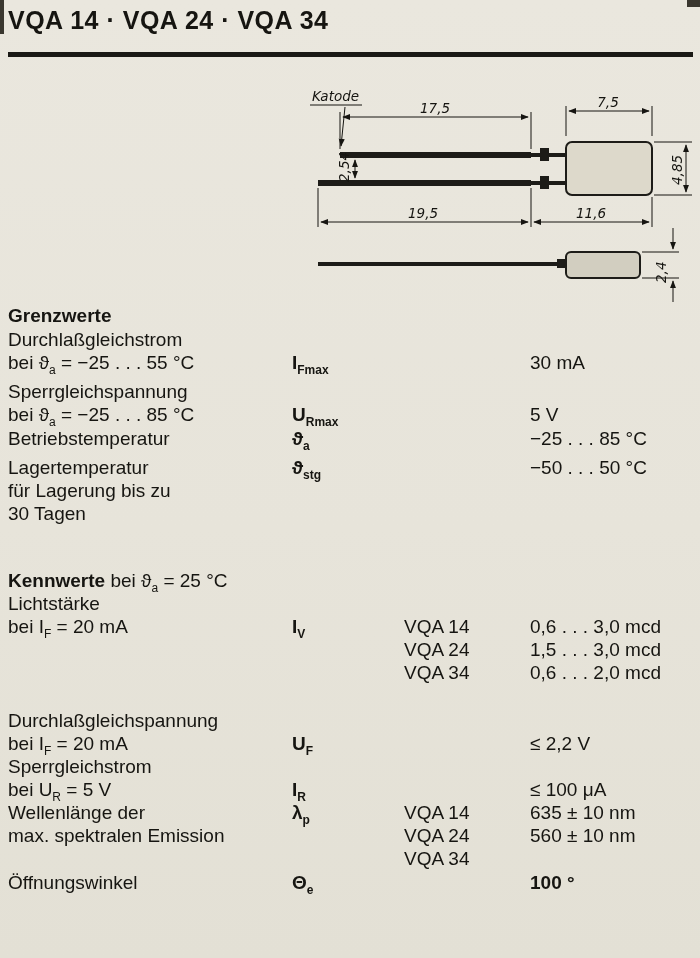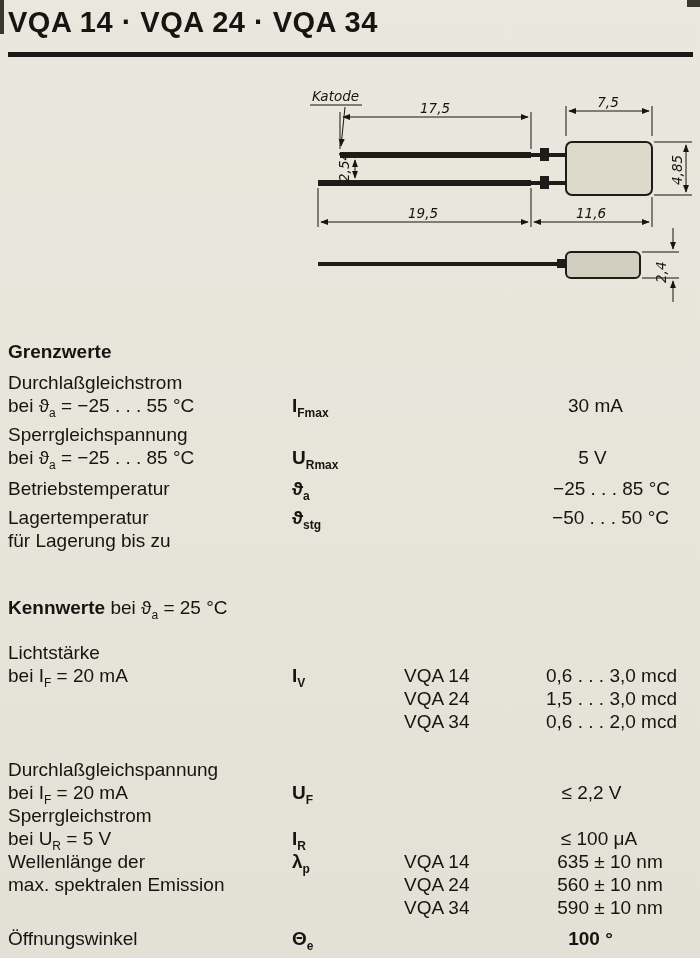--- a/index.html
+++ b/index.html
@@ -7,31 +7,31 @@
   body {
     position:relative;
     overflow:hidden;
     background:linear-gradient(180deg,#eae7de 0%,#e7e4da 55%,#e3e0d5 100%);
     color:#161511;
     font-family:"Liberation Sans","DejaVu Sans",sans-serif;
     -webkit-font-smoothing:antialiased;
   }
   .artifact-tl{position:absolute;left:0;top:0;width:4px;height:34px;background:#3a372f;}
   .artifact-tr{position:absolute;right:0;top:0;width:13px;height:7px;background:#3a372f;}
-  .title{position:absolute;left:8px;top:6px;font-size:29px;font-weight:700;letter-spacing:.5px;}
+  .title{position:absolute;left:8px;top:6px;font-size:25px;font-weight:700;letter-spacing:.5px;}
   .rule{position:absolute;left:8px;top:52px;width:685px;height:5px;background:#1a1915;}
   .drawing{position:absolute;left:285px;top:86px;}
-  .content{position:absolute;left:8px;top:340px;width:685px;font-size:19px;line-height:23px;}
+  .content{position:absolute;left:8px;top:304px;width:685px;font-size:19px;line-height:23px;}
   .line{display:grid;grid-template-columns:284px 112px 126px 1fr;line-height:23px;}
   .c-sym{font-weight:700;}
-  .c-val{text-align:center;}
+  .c-val{text-align:left;}
   .h{font-weight:700;}
   sub{font-size:12px;line-height:0;}
-  .mt5{margin-top:6px}.mt6{}.mt8{margin-top:8px}.mt11{margin-top:25px}
-  .mt22{margin-top:22px}.mt38{margin-top:44px}
+  .mt5{margin-top:6px}.mt6{}.mt8{margin-top:1px}.mt11{margin-top:25px}
+  .mt22{}.mt38{margin-top:44px}
   .pr2{padding-right:2px}.pr3{padding-right:3px}.pr25{padding-right:25px}
   .pr32{padding-right:32px}.pr38{padding-right:38px}.pr40{padding-right:40px}.pr42{padding-right:42px}
 </style>
 </head>
 <body>
 
 <div class="artifact-tl"></div>
 <div class="artifact-tr"></div>
 
 <h1 class="title">VQA 14 · VQA 24 · VQA 34</h1>
@@ -143,20 +143,23 @@
   <section class="mt5">
     <div class="line">
       <span>Lagertemperatur</span>
       <span class="c-sym"><span>ϑ</span><sub>stg</sub></span>
       <span></span>
       <span class="c-val pr2">−50 . . . 50 °C</span>
     </div>
     <div class="line">
         <span>für Lagerung bis zu</span>
       </div>
+    <div class="line">
+        <span>30 Tagen</span>
+      </div>
   </section>
 
   <div class="line mt38">
     <span style="grid-column:1 / span 3"><span class="h">Kennwerte</span><span> bei ϑ</span><sub>a</sub><span> = 25 °C</span></span>
   </div>
 
   <section class="mt22">
     <div class="line">
         <span>Lichtstärke</span>
       </div>
@@ -214,21 +217,20 @@
     <div class="line">
       <span>max. spektralen Emission</span>
       <span></span>
       <span>VQA 24</span>
       <span class="c-val pr3">560 ± 10 nm</span>
     </div>
     <div class="line">
       <span></span>
         <span></span>
       <span>VQA 34</span>
-      <span class="c-val pr3">590 ± 10 nm</span>
     </div>
   </section>
 
   <section class="mt8">
     <div class="line">
       <span>Öffnungswinkel</span>
       <span class="c-sym"><span>Θ</span><sub>e</sub></span>
       <span></span>
       <span class="c-val h pr42">100 °</span>
     </div>

